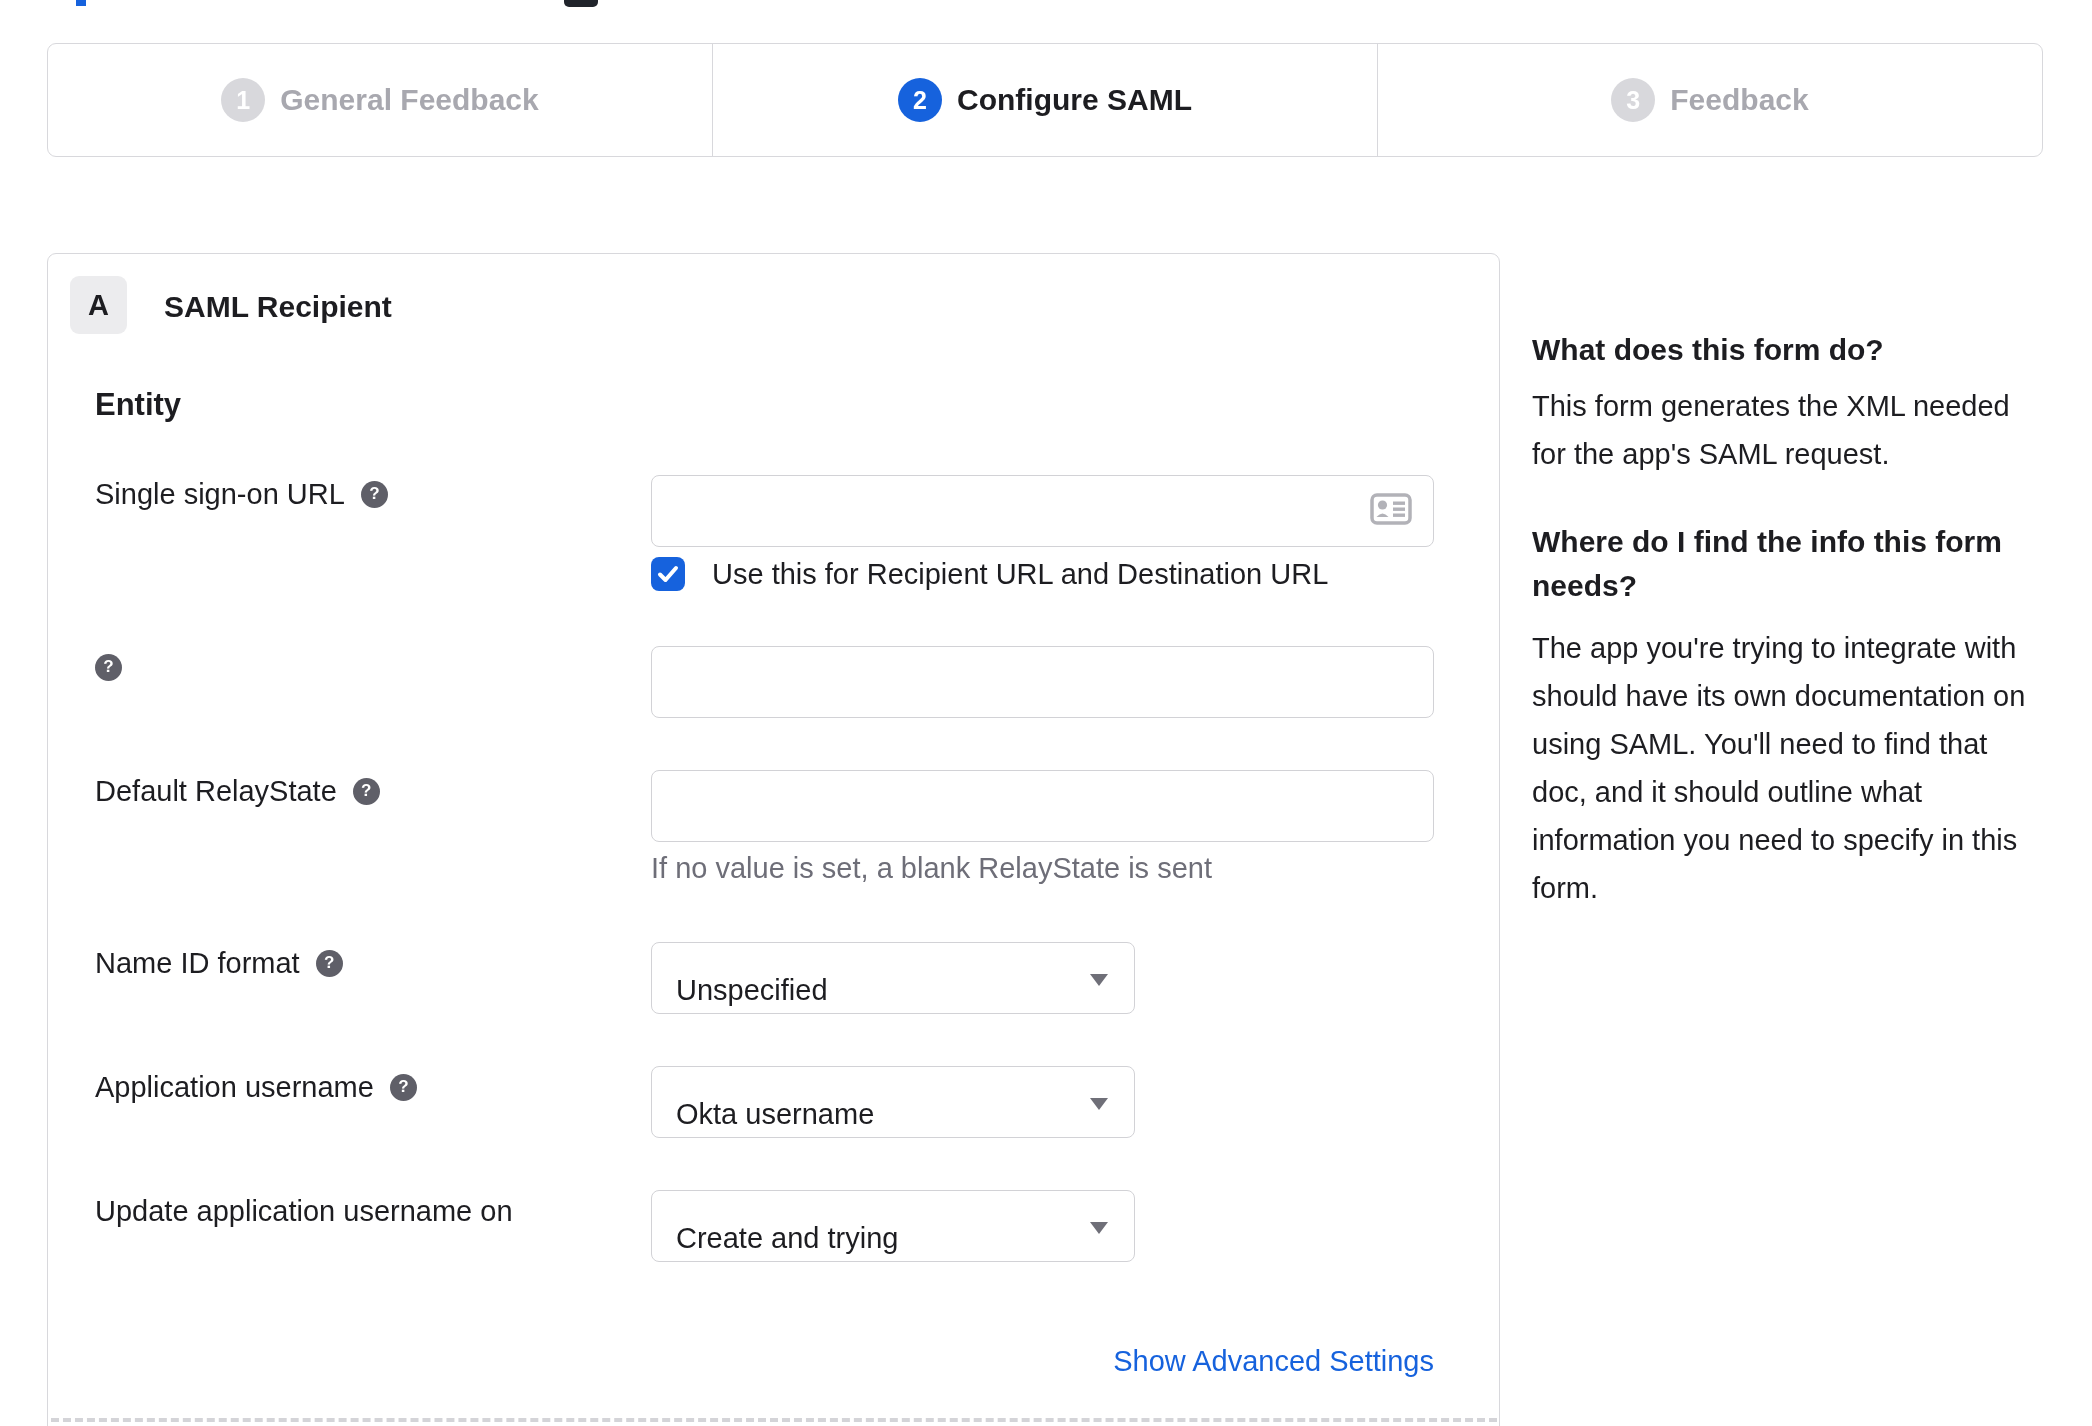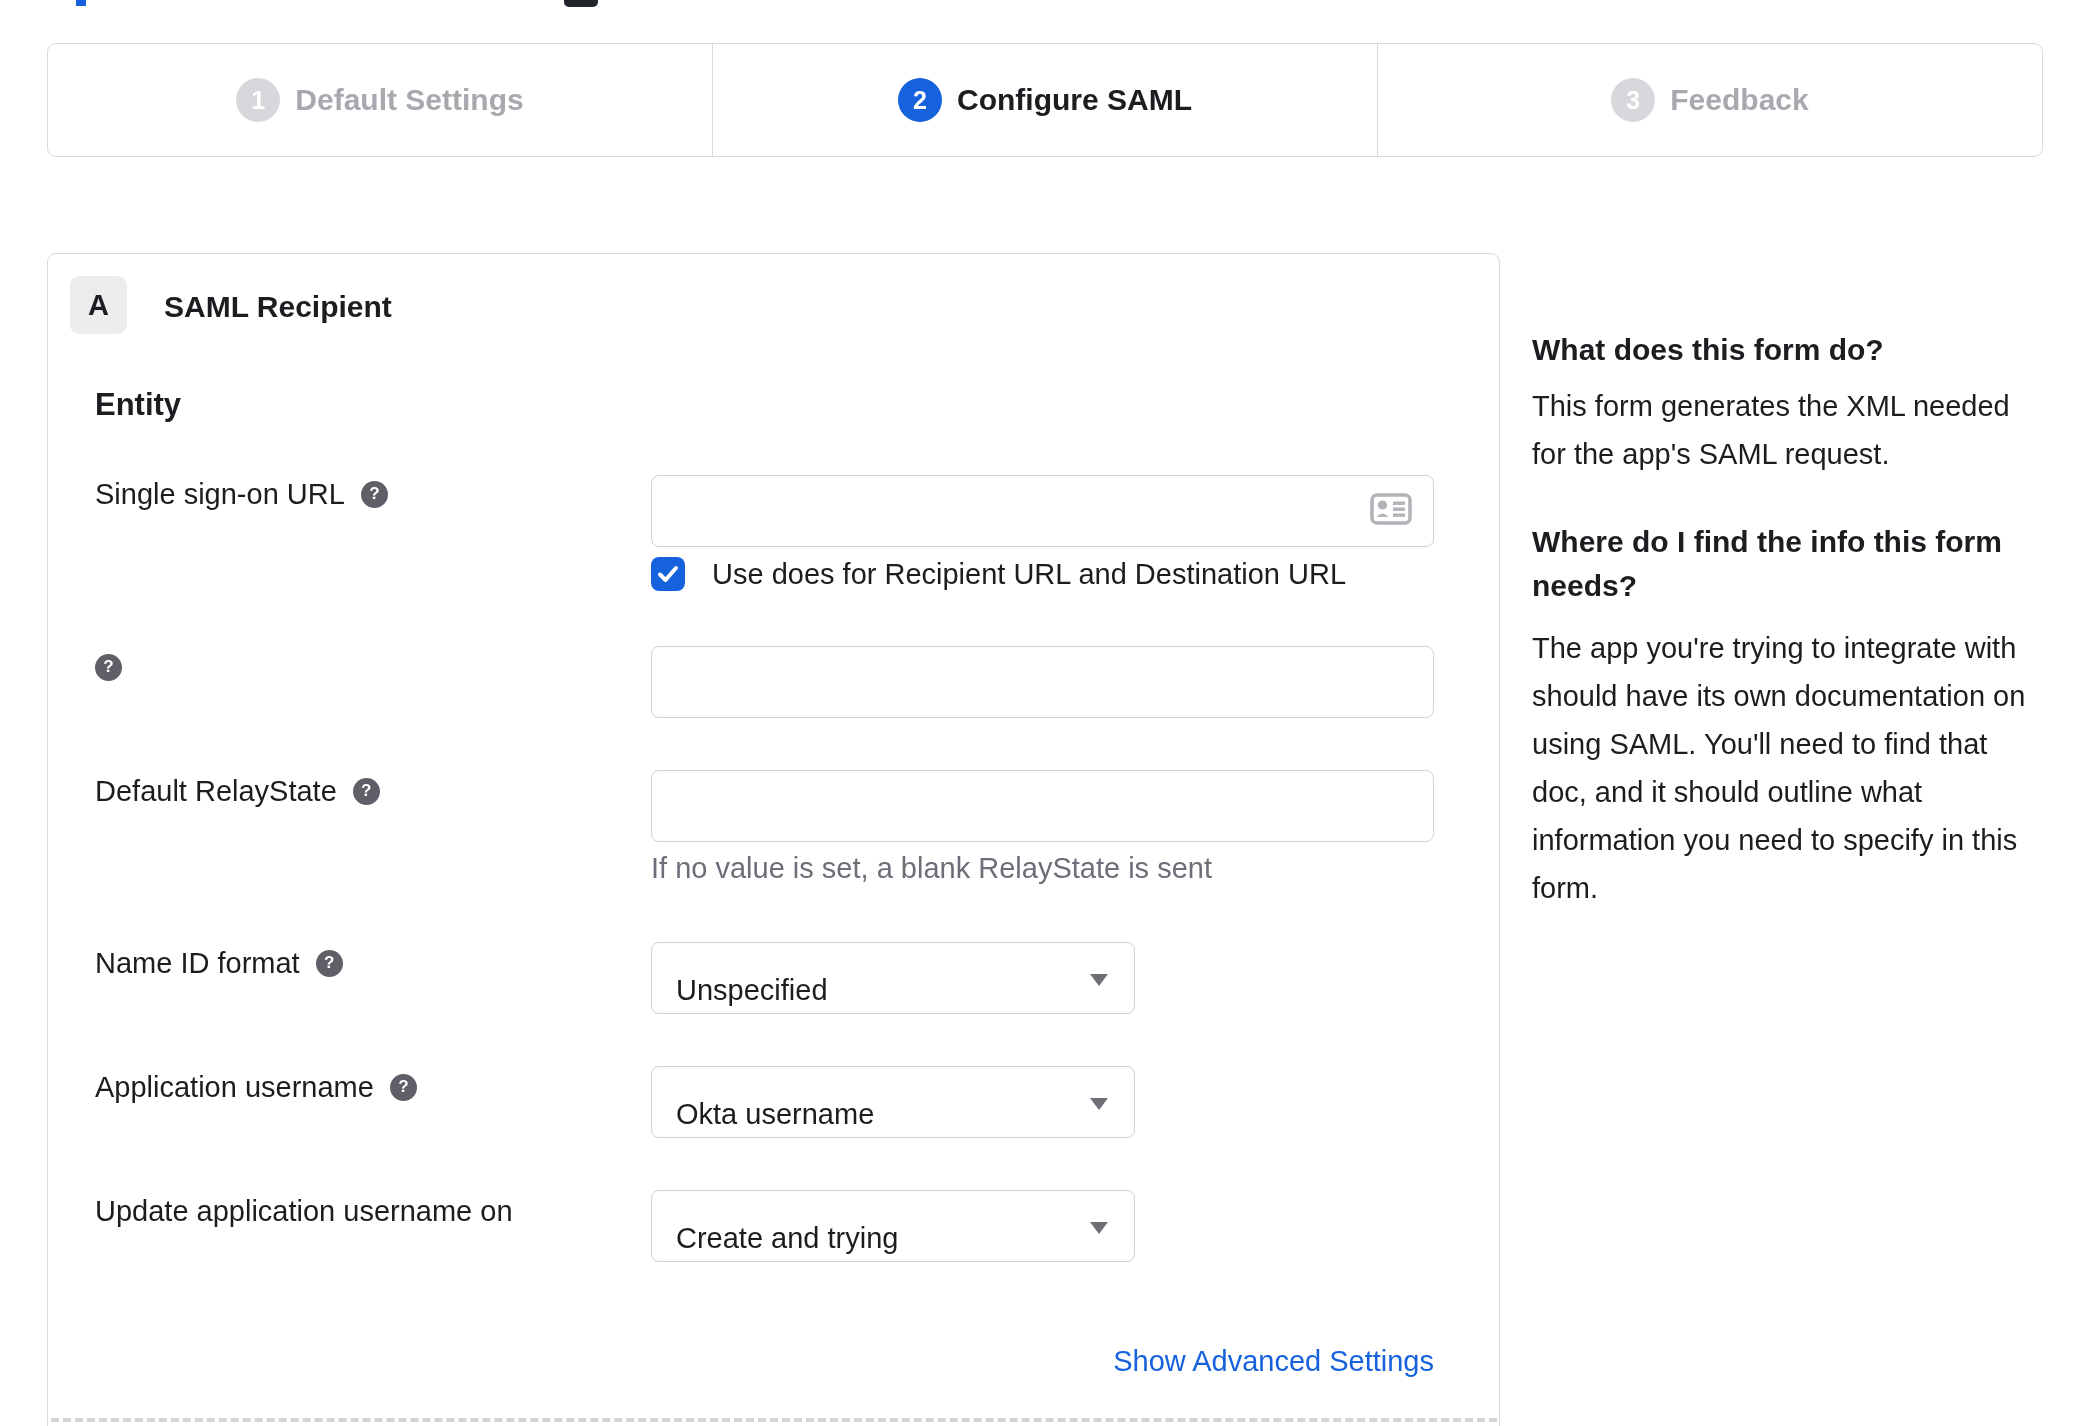--- a/index.html
+++ b/index.html
@@ -71,21 +71,21 @@
 </style>
 </head>
 <body>
 
 <div class="abs frag-blue"></div>
 <div class="abs frag-dark"></div>
 
 <div class="abs stepper">
   <div class="step">
     <div class="step-circle">1</div>
-    <div class="step-label">Default Settings</div>
+    <div class="step-label">General Feedback</div>
   </div>
   <div class="step active">
     <div class="step-circle">2</div>
     <div class="step-label">Configure SAML</div>
   </div>
   <div class="step">
     <div class="step-circle">3</div>
     <div class="step-label">Feedback</div>
   </div>
 </div>
@@ -113,21 +113,21 @@
     </svg>
   </span>
 </div>
 
 <div class="abs checkbox-row" style="left:651px; top:556px;">
   <span class="checkbox">
     <svg width="26" height="26" viewBox="0 0 26 26">
       <polyline points="5,13.5 10.5,19 21,7" fill="none" stroke="#ffffff" stroke-width="4" stroke-linecap="round" stroke-linejoin="round"></polyline>
     </svg>
   </span>
-  <span class="checkbox-label">Use does for Recipient URL and Destination URL</span>
+  <span class="checkbox-label">Use this for Recipient URL and Destination URL</span>
 </div>
 
 <div class="abs field-label" style="left:95px; top:650px;">
   <span class="help">?</span>
 </div>
 <input class="abs text-input" style="left: 651px; top: 646px;" type="text" value="">
 
 <div class="abs field-label" style="left:95px; top:774px;">
   <span>Default RelayState</span>
   <span class="help">?</span>

